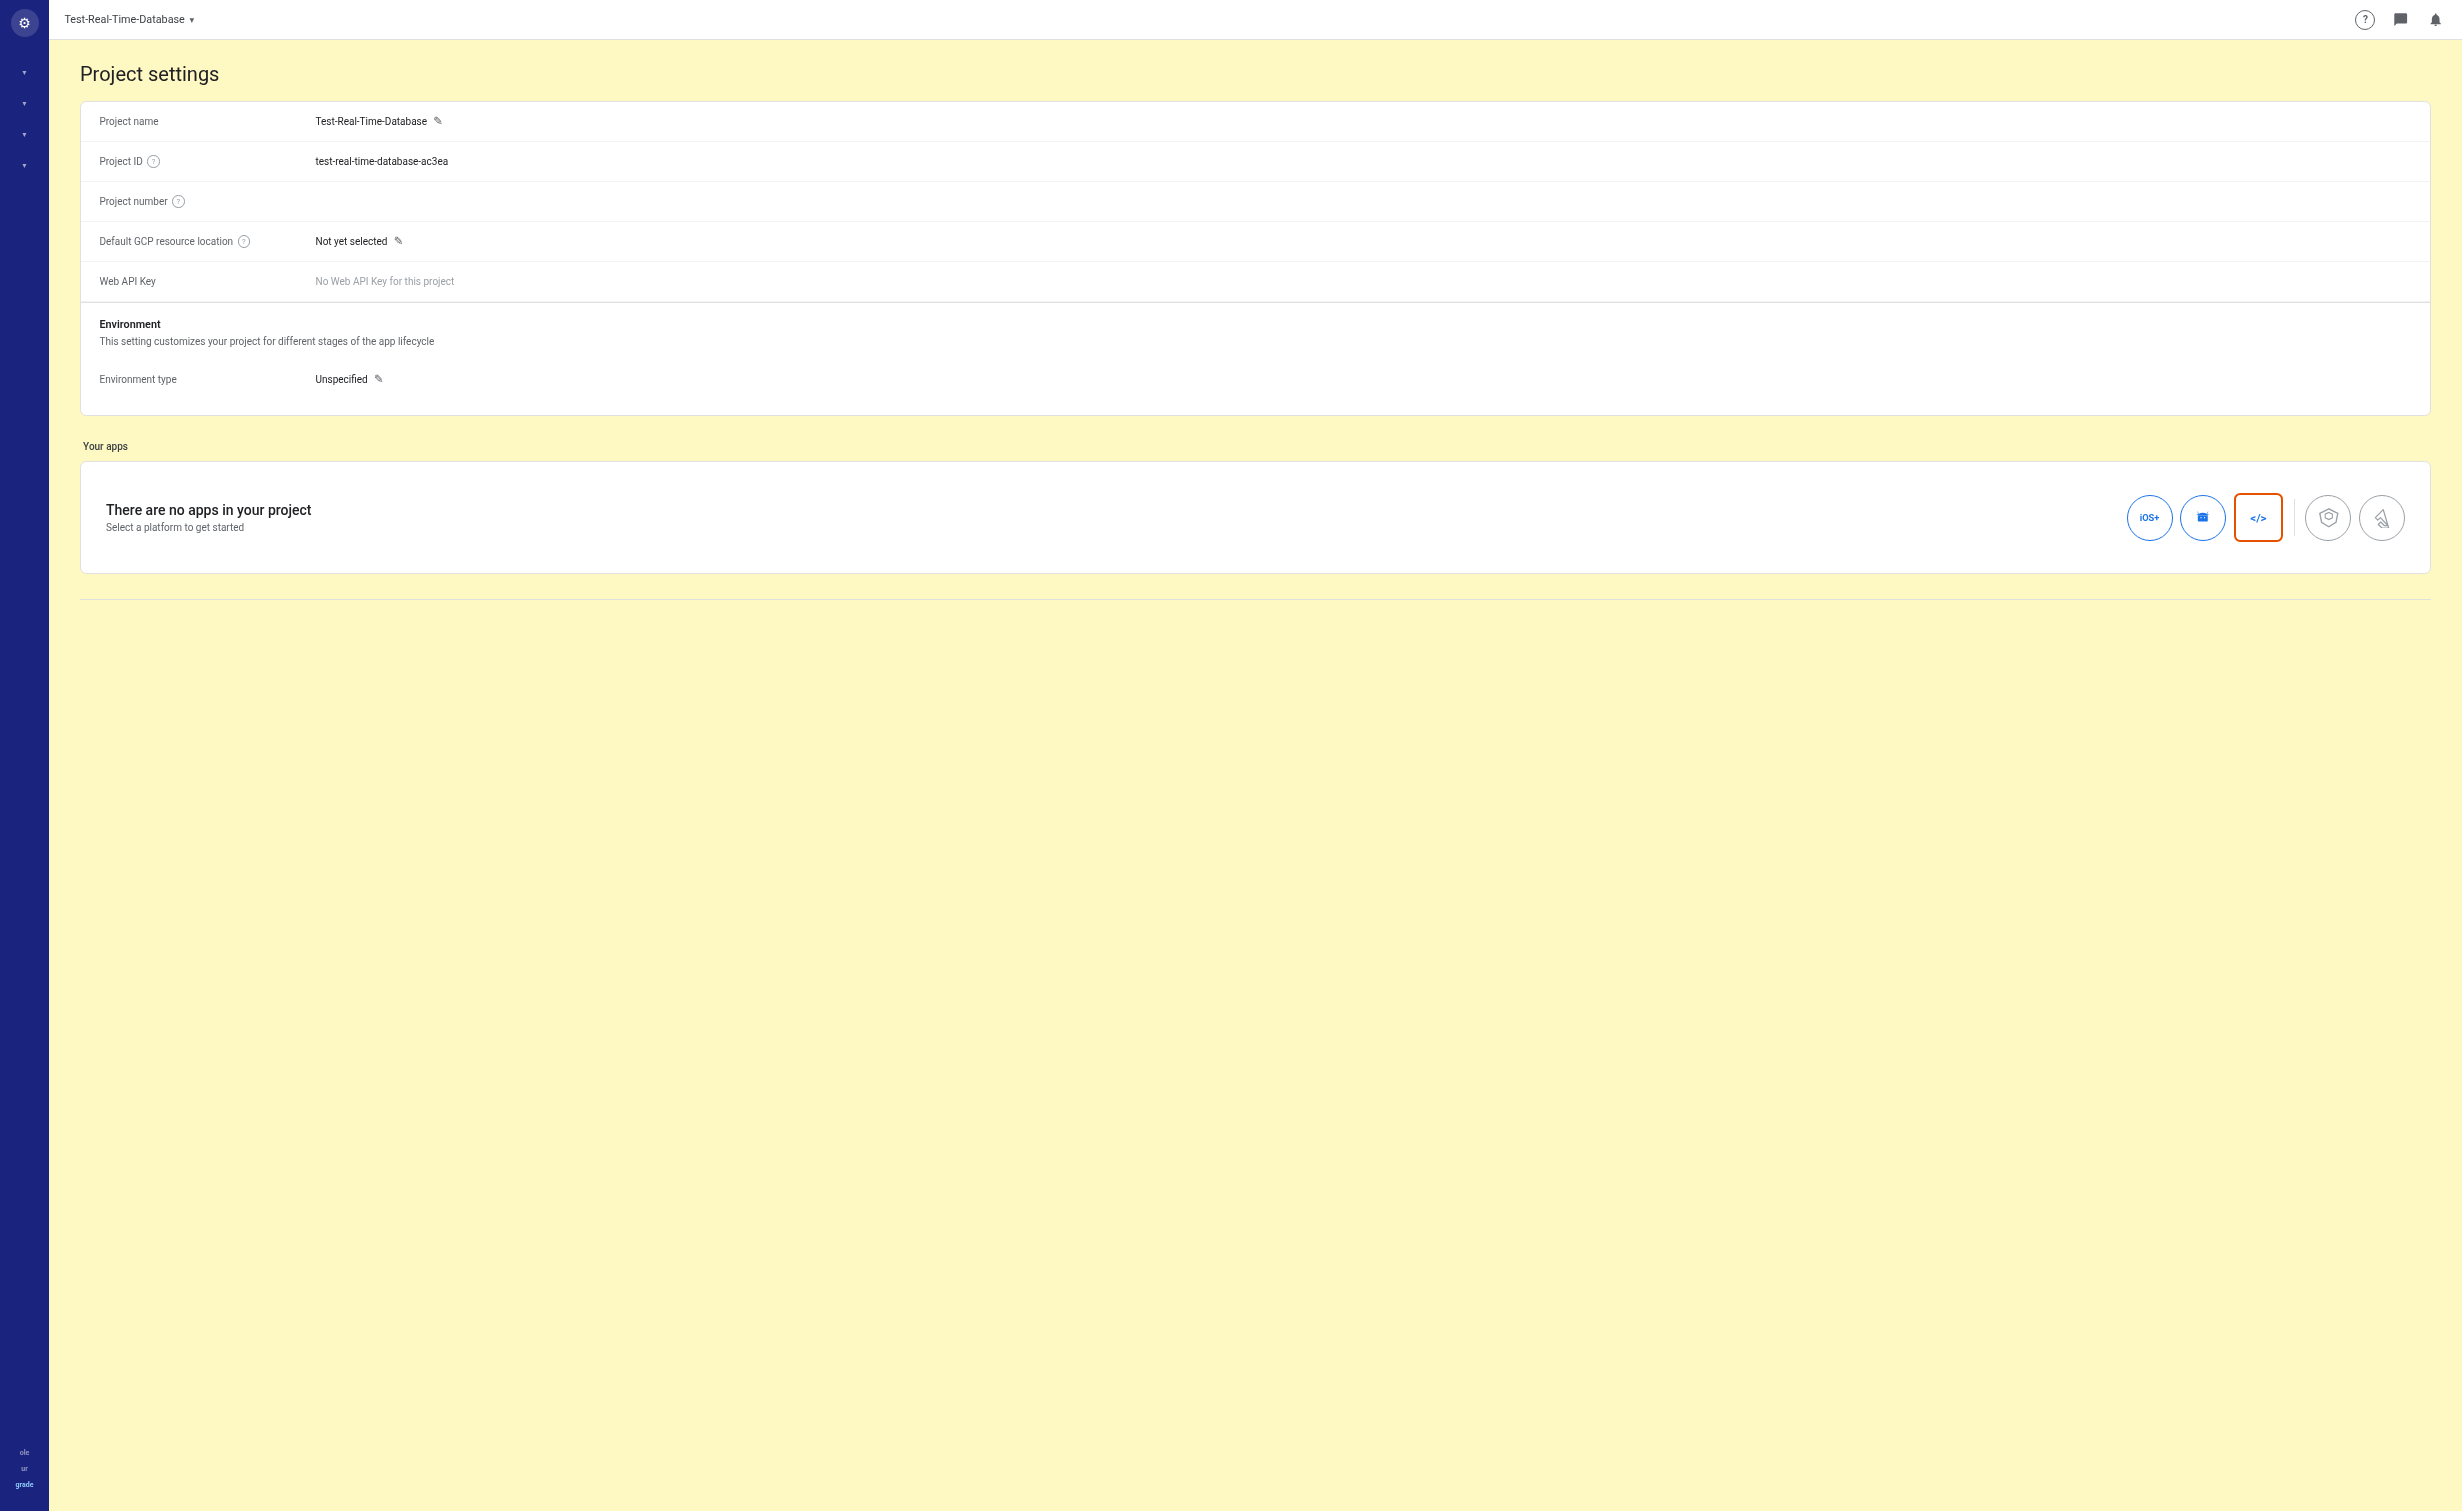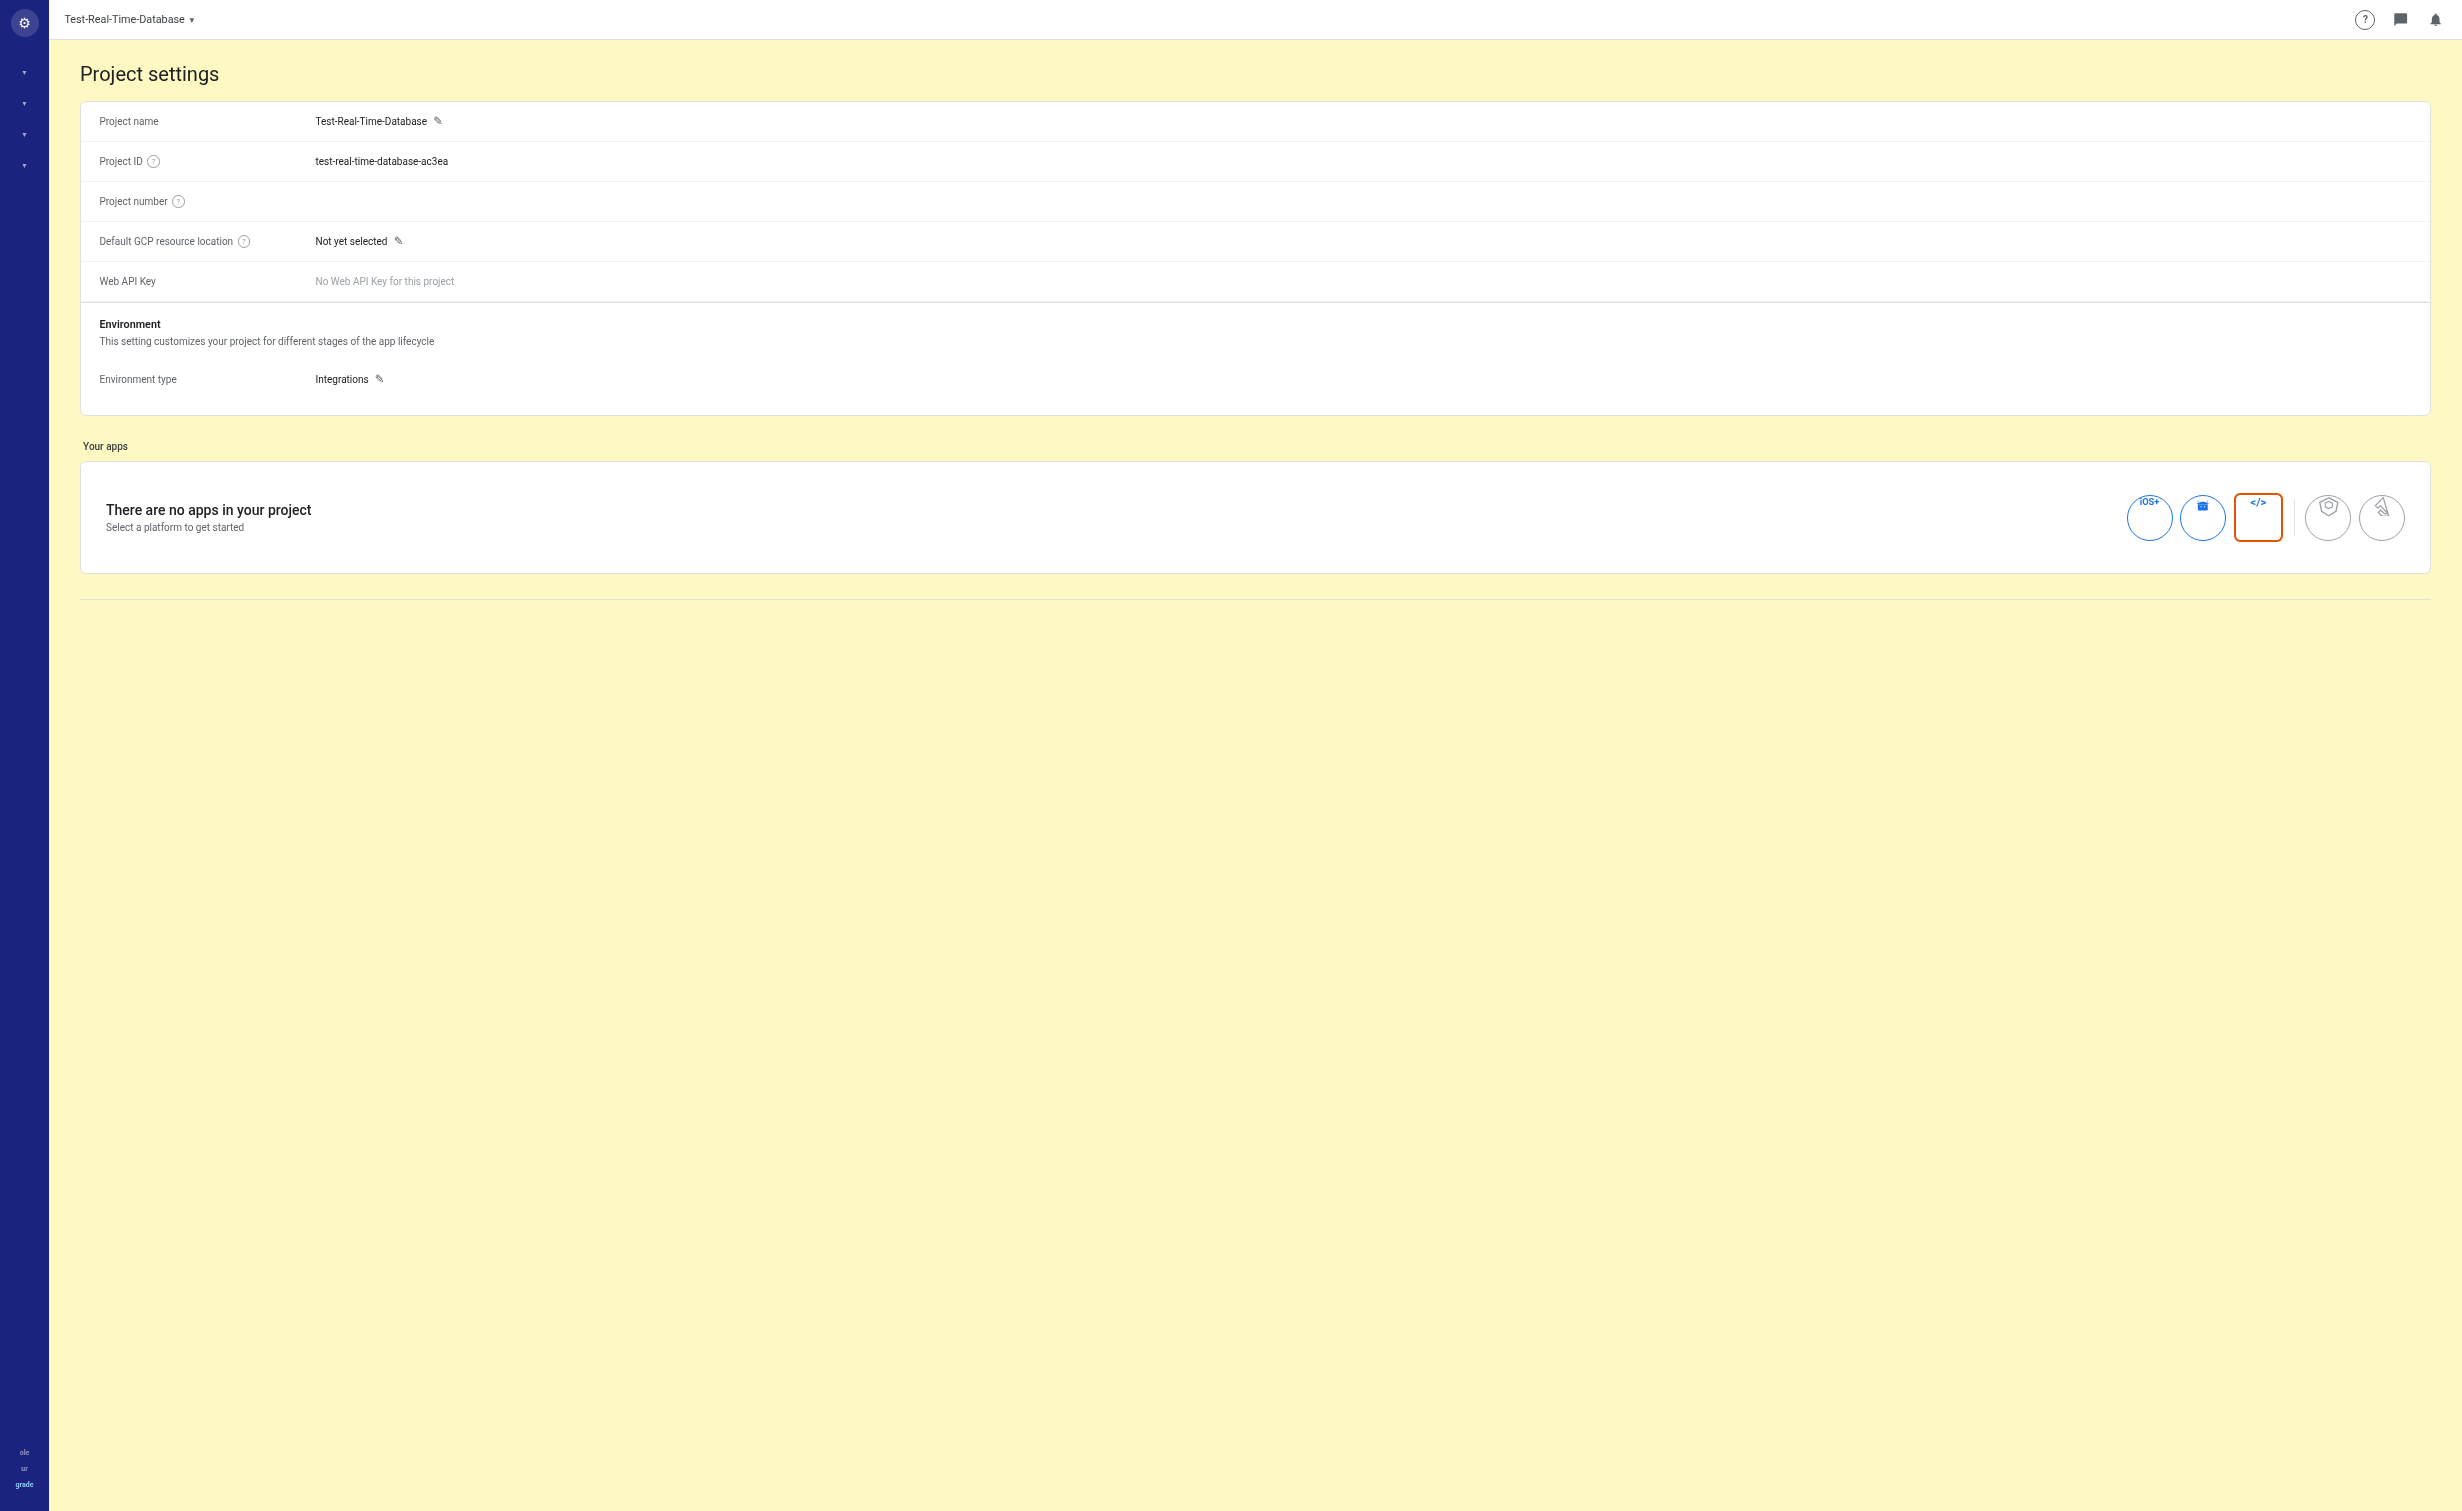--- a/index.html
+++ b/index.html
@@ -206,21 +206,21 @@
     }
     .platform-buttons {
       display: flex;
       align-items: center;
       gap: 7.7px;
     }
     .platform-btn {
       width: 46px; height: 46px;
       border-radius: 50%;
       border: 1.5px solid #1a73e8;
-      display: flex; justify-content: center;
+      display: flex; align-items: center; justify-content: center;
       cursor: pointer;
       font-size: 8.5px;
       color: #1a73e8;
       font-weight: 600;
       background: #fff;
       transition: background 0.15s;
     }
     .platform-btn.highlighted {
       border: 2.3px solid #e65100;
       border-radius: 6.2px;
@@ -346,21 +346,21 @@
       </div>
 
       <div class="section-divider"></div>
 
       <div class="env-section">
         <div class="env-title">Environment</div>
         <div class="env-desc">This setting customizes your project for different stages of the app lifecycle</div>
         <div class="info-row" style="padding-left:0; padding-right:0; border-bottom:none;">
           <div class="info-label">Environment type</div>
           <div class="info-value">
-            <span>Integrations</span>
+            <span>Unspecified</span>
             <span class="edit-icon">✎</span>
           </div>
         </div>
       </div>
     </div>
 
     <div class="section-title">Your apps</div>
     <div class="card">
       <div class="no-apps-container">
         <div class="no-apps-text">

